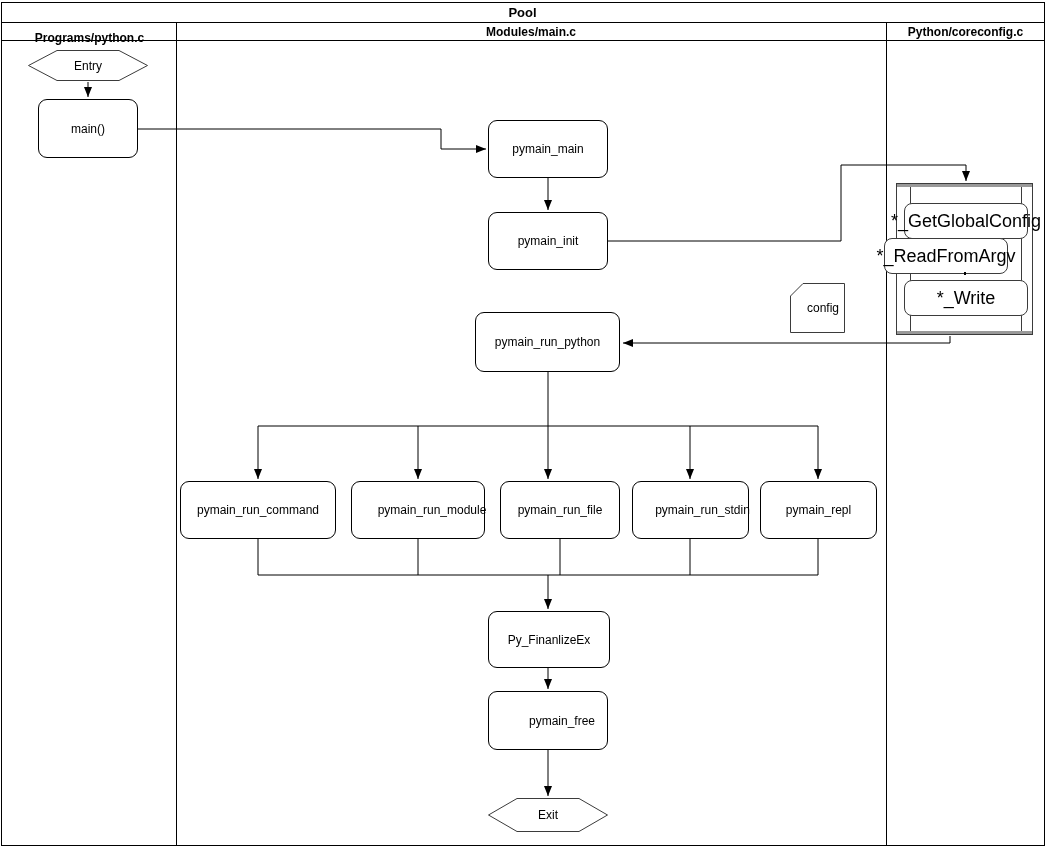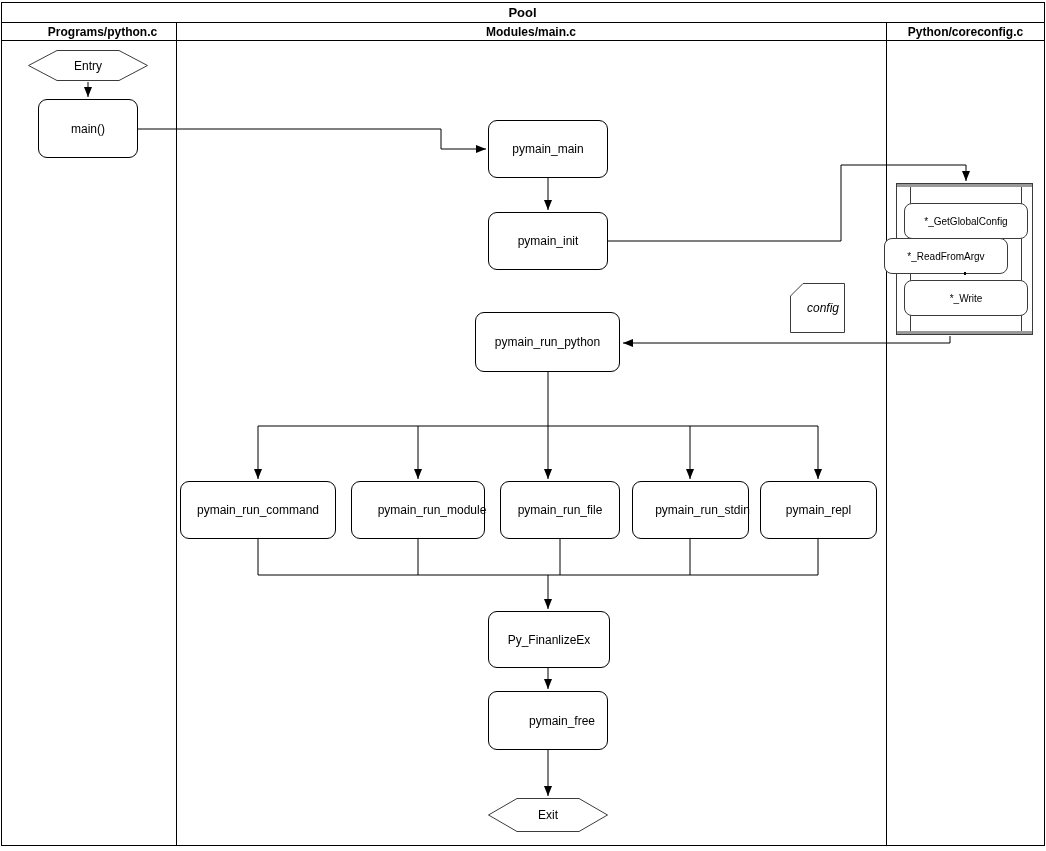--- a/index.html
+++ b/index.html
@@ -22,36 +22,36 @@
   .node{display:flex;align-items:center;justify-content:center;text-align:center;background:#fff;box-sizing:border-box;white-space:nowrap;}
   .rrect{border:1px solid #000000;border-radius:9px;}
   
   .shape{display:flex;align-items:center;justify-content:center;}
   .shape svg{position:absolute;left:0;top:0;}
   .shape span{position:relative;}
   
   .cfg-container{background:#fff;border:1px solid #3b3b3b;box-sizing:border-box;}
   .cfg-bar{position:absolute;left:0;right:0;height:3px;background:#999999;}
   .cfg-vline{position:absolute;top:3px;bottom:3px;width:1px;background:#3b3b3b;}
-  .inner-node{border:1px solid #3b3b3b;border-radius:8px;background:#fff;display:flex;align-items:center;justify-content:center;white-space:nowrap;font-size:10px;}
+  .inner-node{border:1px solid #3b3b3b;border-radius:8px;background:#fff;display:flex;align-items:center;justify-content:center;white-space:nowrap;font-size:18px;}
   .dot{width:2px;height:3px;background:#000;}
   #edges{position:absolute;left:0;top:0;pointer-events:none;}
 </style>
 </head>
 <body>
 
 <div id="canvas">
 
   <div class="abs pool-border"></div>
   <div class="abs pool-title">Pool</div>
   <div class="abs hline" style="left:1px;top:22px;width:1043px;"></div>
   <div class="abs hline" style="left:1px;top:40px;width:1043px;"></div>
   <div class="abs vline" style="left:176px;top:22px;height:823px;"></div>
   <div class="abs vline" style="left:886px;top:22px;height:823px;"></div>
-  <div class="abs lane-title" style="left:15px;width:175px;">Programs/python.c</div>
+  <div class="abs lane-title" style="left:2px;width:175px;margin-top:6px;">Programs/python.c</div>
   <div class="abs lane-title" style="left:176px;width:710px;">Modules/main.c</div>
   <div class="abs lane-title" style="left:886px;width:159px;">Python/coreconfig.c</div>
 
   <svg id="edges" width="1046" height="851">
     <defs>
       <marker id="arr" markerWidth="11" markerHeight="9" refX="10" refY="4" orient="auto" markerUnits="userSpaceOnUse">
         <path d="M0,0 L10,4 L0,8 z" fill="#000"></path>
       </marker>
     </defs>
     <g stroke="#000" stroke-width="1" fill="none">
@@ -119,21 +119,21 @@
   <div class="abs node rrect" style="left:488px;top:691px;width:120px;height:59px;padding-left:28px;">
     <span>pymain_free</span>
   </div>
   <div class="abs shape" style="left:488px;top:798px;width:120px;height:34px;">
     <svg width="120" height="34" viewBox="0 0 120 34">
       <polygon points="29,0.5 91,0.5 119.5,17 91,33.5 29,33.5 0.5,17" fill="#fff" stroke="#3b3b3b"></polygon>
     </svg>
     <span>Exit</span>
   </div>
 
-  <div class="abs shape" style="left:790px;top:283px;width:66px;height:50px;font-style:italic;">
+  <div class="abs shape" style="left:790px;top:283px;width:66px;height:50px;">
     <svg width="55" height="50" viewBox="0 0 55 50">
       <polygon points="13,0.5 54.5,0.5 54.5,49.5 0.5,49.5 0.5,13" fill="#fff" stroke="#3b3b3b"></polygon>
     </svg>
     <span>config</span>
   </div>
 
   <div class="abs cfg-container" style="left:896px;top:183px;width:137px;height:152px;">
     <div class="cfg-bar" style="top:0;"></div>
     <div class="cfg-bar" style="bottom:0;"></div>
     <div class="cfg-vline" style="left:13px;"></div>

